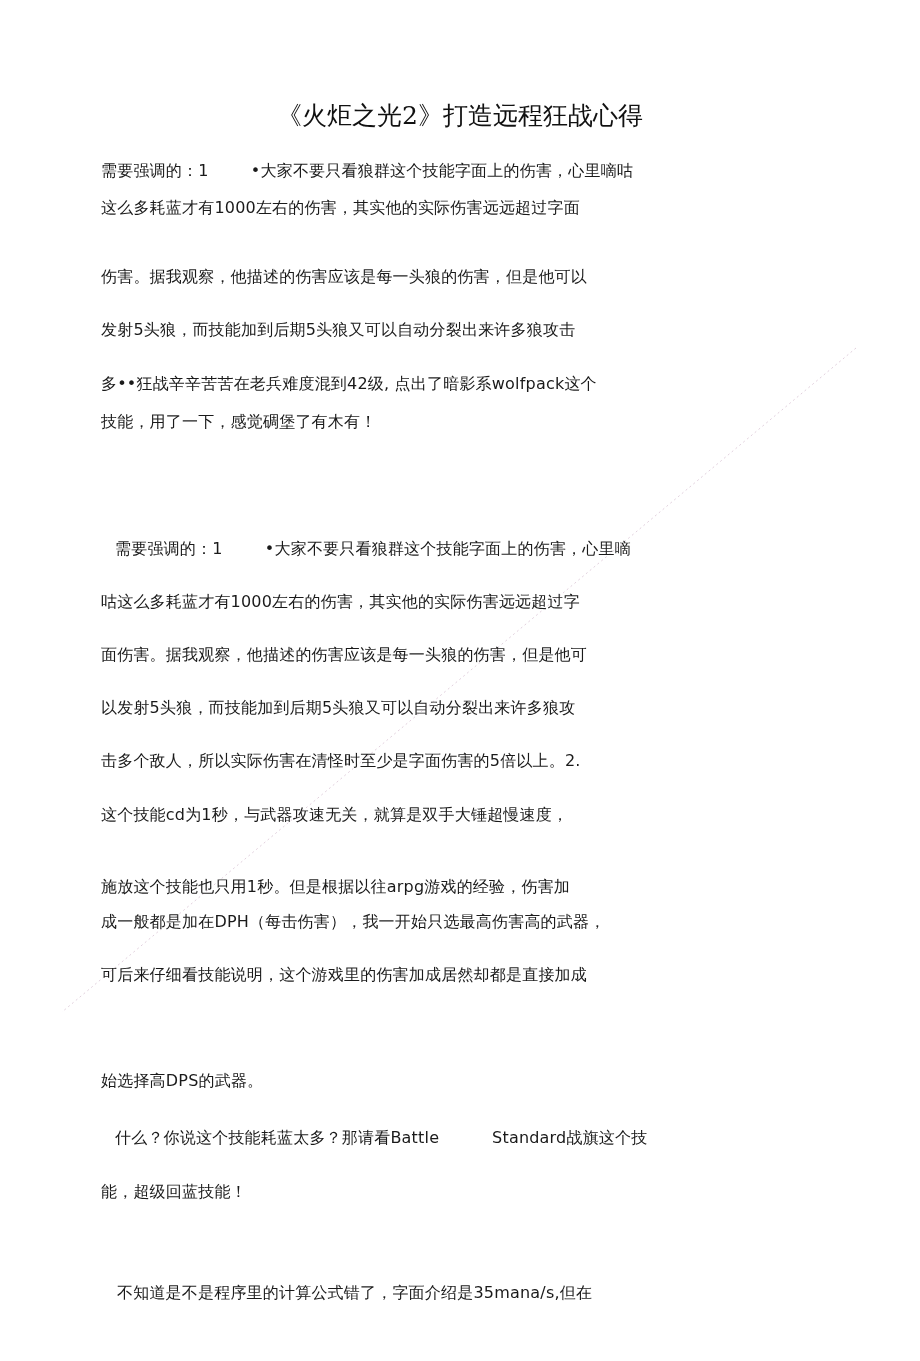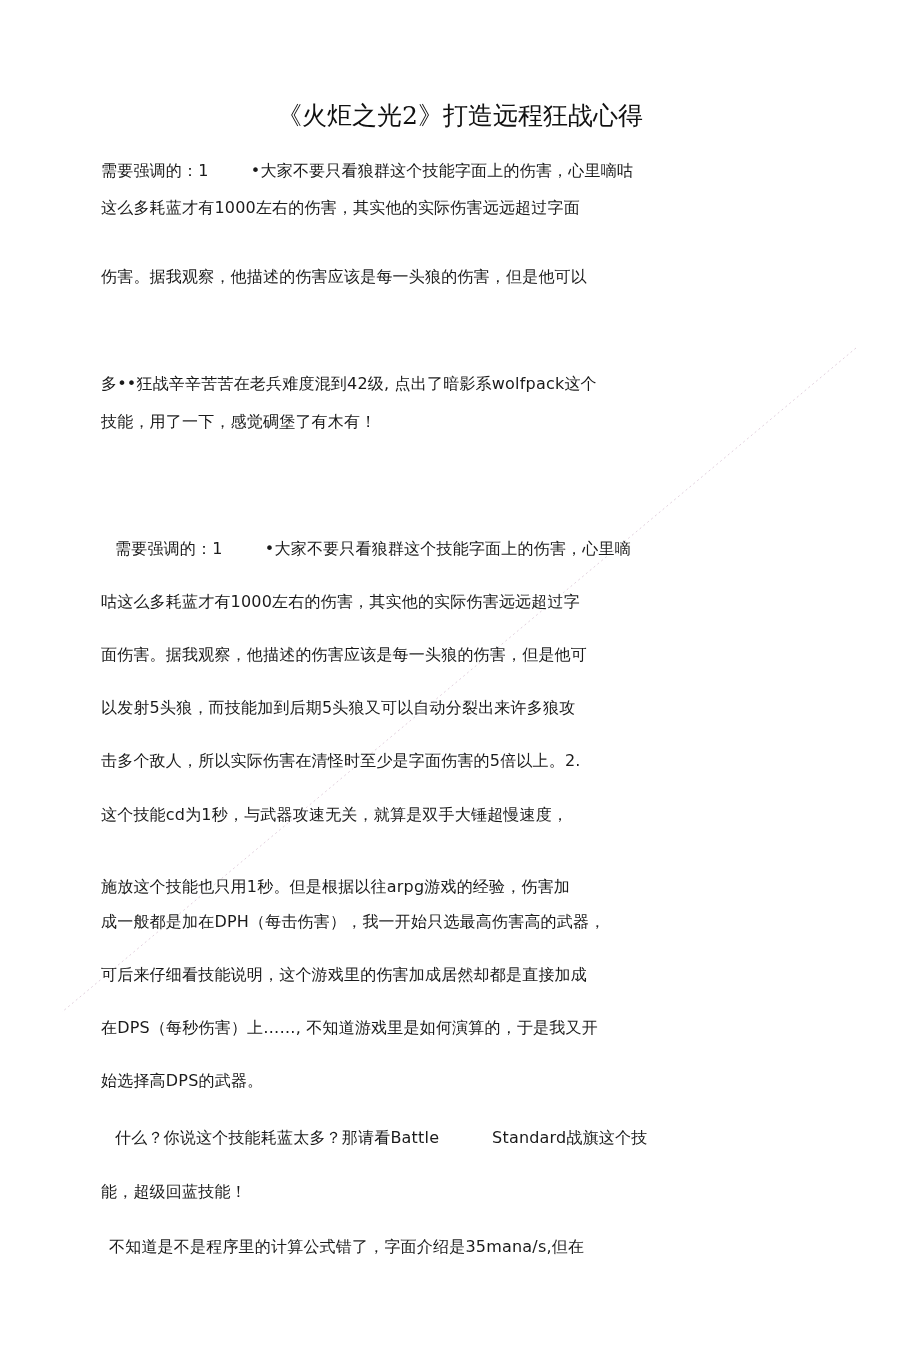--- a/index.html
+++ b/index.html
@@ -43,50 +43,50 @@
       position: absolute;
       left: 101px;
       font-size: 16px;
       line-height: 30px;
       white-space: pre;
       color: #1a1a1a;
       letter-spacing: 0.2px;
     }
     .line.indent1 { left: 111px; }
     .line.indent2 { left: 115px; }
-    .line.indent3 { left: 109px; }
+    .line.indent3 { left: 117px; margin-top: 46px; }
   </style>
 </head>
 <body>
 
 <div class="page">
 
   <svg class="watermark" width="920" height="1361" viewBox="0 0 920 1361">
     <line x1="856" y1="348" x2="62" y2="1012" stroke="#d9c4d4" stroke-width="1" stroke-dasharray="2,3" opacity="0.8"></line>
   </svg>
 
   <div class="title">《火炬之光2》打造远程狂战心得</div>
 
   <div class="line" style="top:156px;">需要强调的：1        •大家不要只看狼群这个技能字面上的伤害，心里嘀咕</div>
   <div class="line" style="top:193px;">这么多耗蓝才有1000左右的伤害，其实他的实际伤害远远超过字面</div>
   <div class="line" style="top:262px;">伤害。据我观察，他描述的伤害应该是每一头狼的伤害，但是他可以</div>
+  <div class="line" style="top:315px;">发射5头狼，而技能加到后期5头狼又可以自动分裂出来许多狼攻击</div>
   <div class="line" style="top:369px;">多••狂战辛辛苦苦在老兵难度混到42级, 点出了暗影系wolfpack这个</div>
   <div class="line" style="top:407px;text-align:center;">技能，用了一下，感觉碉堡了有木有！</div>
 
 
   <div class="line indent2" style="top:534px;">需要强调的：1        •大家不要只看狼群这个技能字面上的伤害，心里嘀</div>
   <div class="line" style="top:587px;">咕这么多耗蓝才有1000左右的伤害，其实他的实际伤害远远超过字</div>
   <div class="line" style="top:640px;">面伤害。据我观察，他描述的伤害应该是每一头狼的伤害，但是他可</div>
   <div class="line" style="top:693px;">以发射5头狼，而技能加到后期5头狼又可以自动分裂出来许多狼攻</div>
   <div class="line" style="top:746px;">击多个敌人，所以实际伤害在清怪时至少是字面伤害的5倍以上。2.</div>
   <div class="line" style="top:800px;">这个技能cd为1秒，与武器攻速无关，就算是双手大锤超慢速度，</div>
   <div class="line" style="top:853px;margin-top:19px;">施放这个技能也只用1秒。但是根据以往arpg游戏的经验，伤害加</div>
   <div class="line" style="top:907px;">成一般都是加在DPH（每击伤害），我一开始只选最高伤害高的武器，</div>
   <div class="line" style="top:960px;">可后来仔细看技能说明，这个游戏里的伤害加成居然却都是直接加成</div>
-  <div class="line" style="top:1013px;">在DPS（每秒伤害）上……, 不知道游戏里是如何演算的，于是我又开</div>
   <div class="line" style="top:1066px;">始选择高DPS的武器。</div>
 
   <div class="line indent2" style="top:1123px;">什么？你说这个技能耗蓝太多？那请看Battle          Standard战旗这个技</div>
   <div class="line" style="top:1177px;">能，超级回蓝技能！</div>
 
   <div class="line indent3" style="top:1232px;">不知道是不是程序里的计算公式错了，字面介绍是35mana/s,但在</div>
 
 </div>
 
 </body></html>

